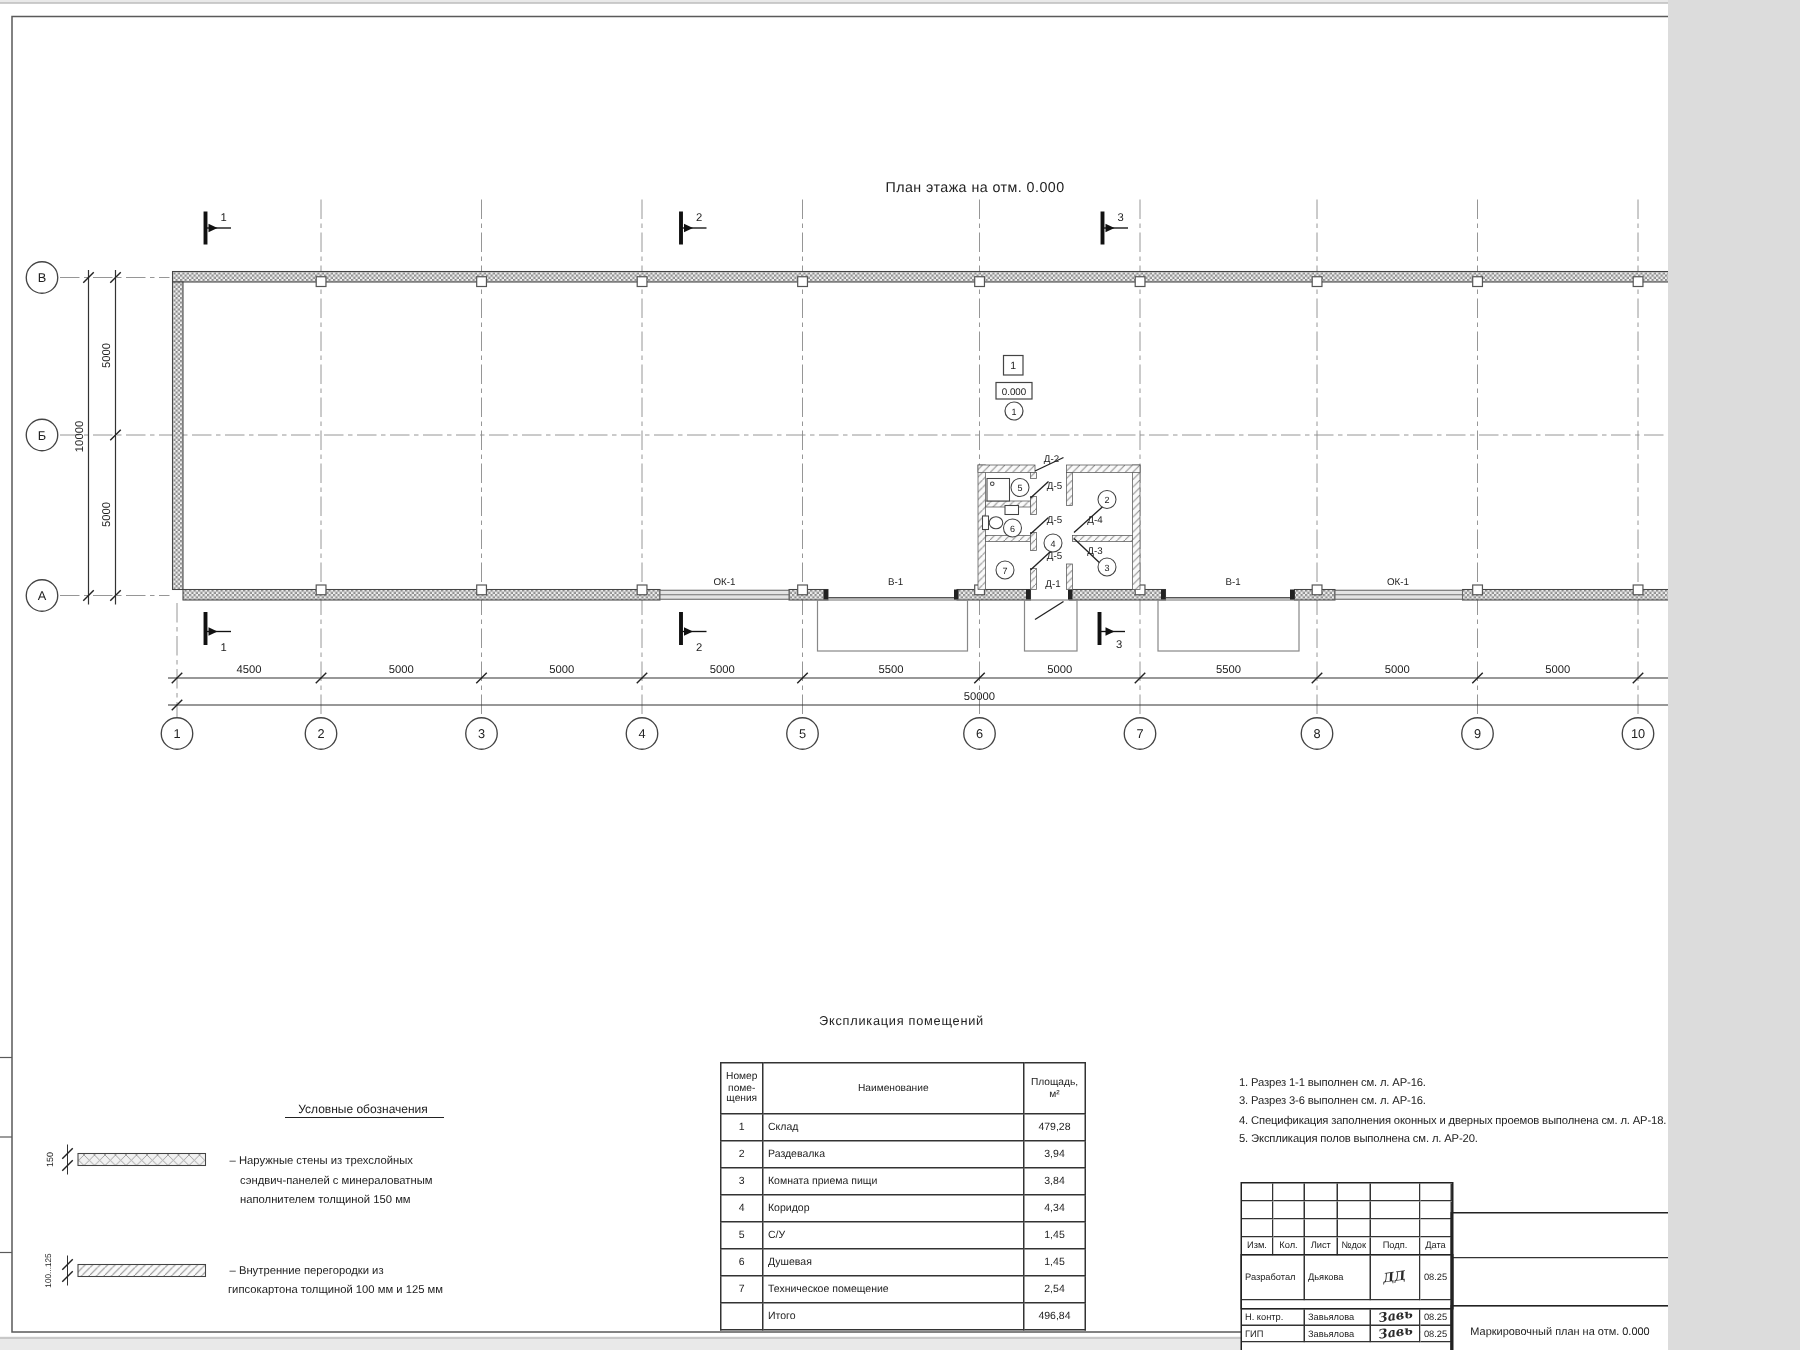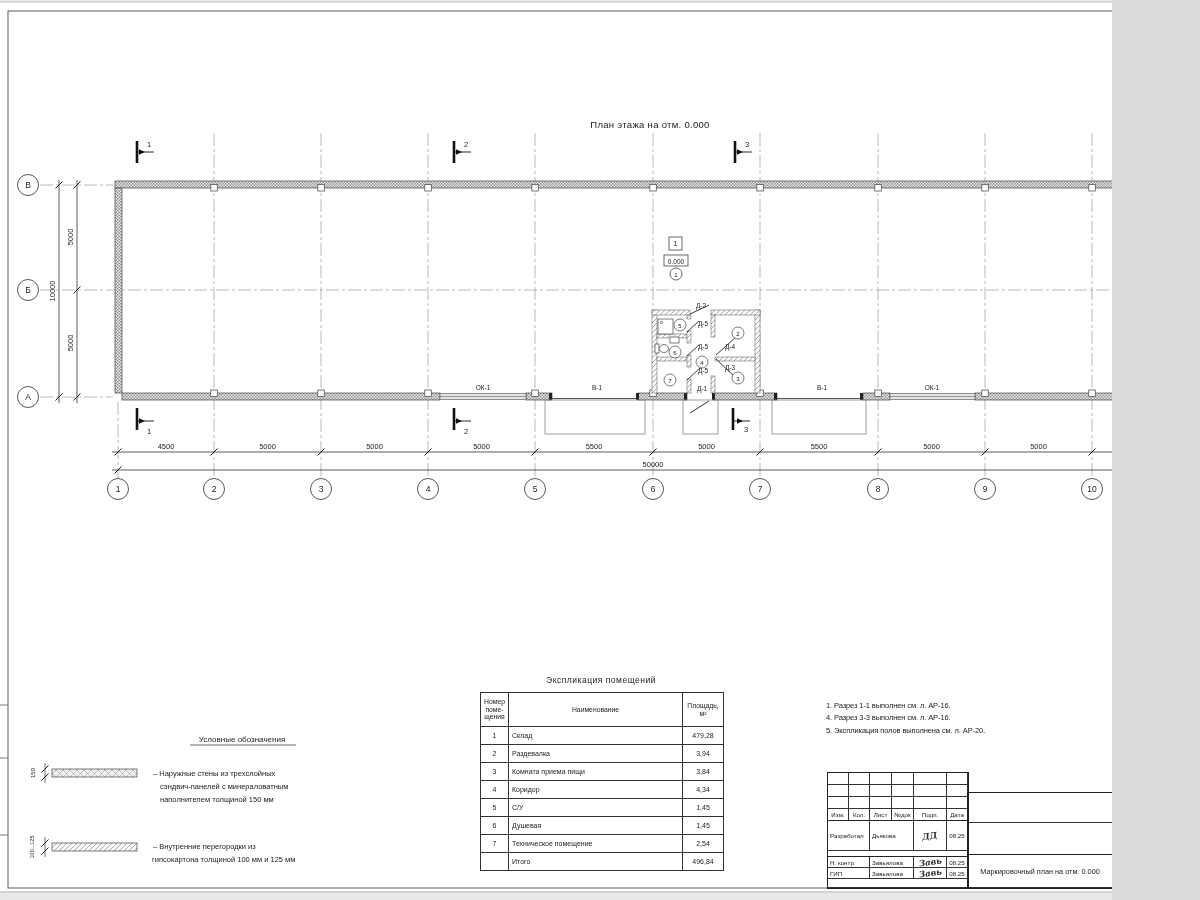--- a/index.html
+++ b/index.html
@@ -1,20 +1,20 @@
 <!DOCTYPE html>
 <html><head>
 <meta charset="utf-8">
 <style>
   html,body{margin:0;padding:0;background:#dcdcdc;}
   .stage{position:relative;width:1068px;height:900px;background:#e9e9e9;overflow:hidden;
          font-family:"Liberation Sans",sans-serif;color:#222;padding-left:44px;}
   .sheet{position:absolute;left:0;top:2px;width:1200px;height:889px;background:#fff;}
   svg{position:absolute;left:0;top:0;}
-  .abs{position:absolute;}
+  .abs{position:absolute;margin-top:16px;}
   
   .notes{left:826px;top:700px;width:368px;font-size:7.5px;line-height:12.3px;letter-spacing:-0.1px;}
   
   .expl{left:480px;top:692px;border-collapse:collapse;}
   .expl td{border:0.8px solid #333;font-size:7px;padding:0 3px;height:17px;}
   .expl{border:1.6px solid #222;}
   .expl td.c{text-align:center;}
   .expl .hd{font-size:6.8px;text-align:center;line-height:1.15;}
   
   .tb{left:828px;top:773px;width:372px;height:115px;font-size:6.2px;}
@@ -365,21 +365,22 @@
       </g>
       <text transform="translate(35,773) rotate(-90)" font-size="6" text-anchor="middle">150</text>
       <text transform="translate(34,847) rotate(-90)" font-size="5.5" text-anchor="middle">100...125</text>
 
       <text x="601" y="683" font-size="8.5" text-anchor="middle" letter-spacing="0.5">Экспликация помещений</text>
     </g>
   </svg>
 
   <div class="abs notes">
     <div>1. Разрез 1-1 выполнен см. л. АР-16.</div>
-    <div>4. Разрез 3-3 выполнен см. л. АР-16.</div>
+    <div>3. Разрез 3-6 выполнен см. л. АР-16.</div>
+    <div>4. Спецификация заполнения оконных и дверных проемов выполнена см. л. АР-18.</div>
     <div>5. Экспликация полов выполнена см. л. АР-20.</div>
   </div>
 
   <table class="abs expl">
     <colgroup>
         <col style="width:28px">
         <col style="width:174px">
         <col style="width:41px">
       </colgroup>
     <tbody>

